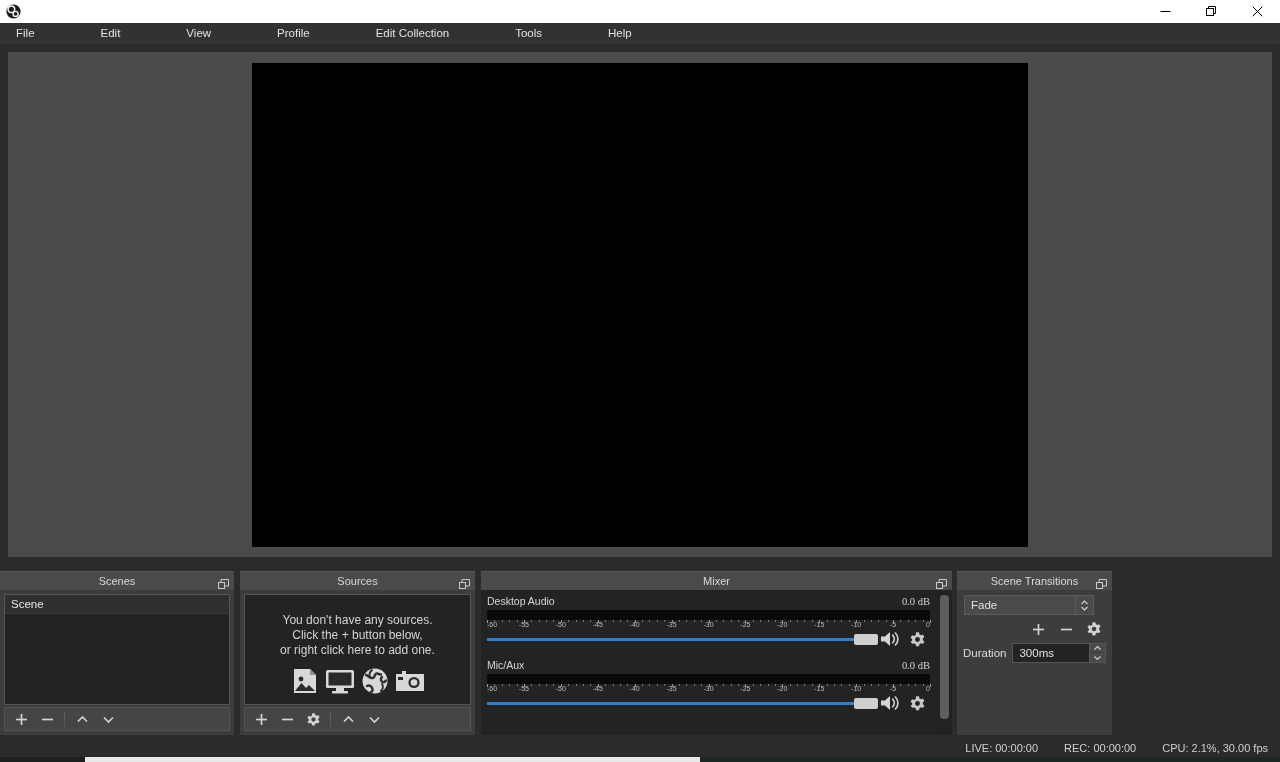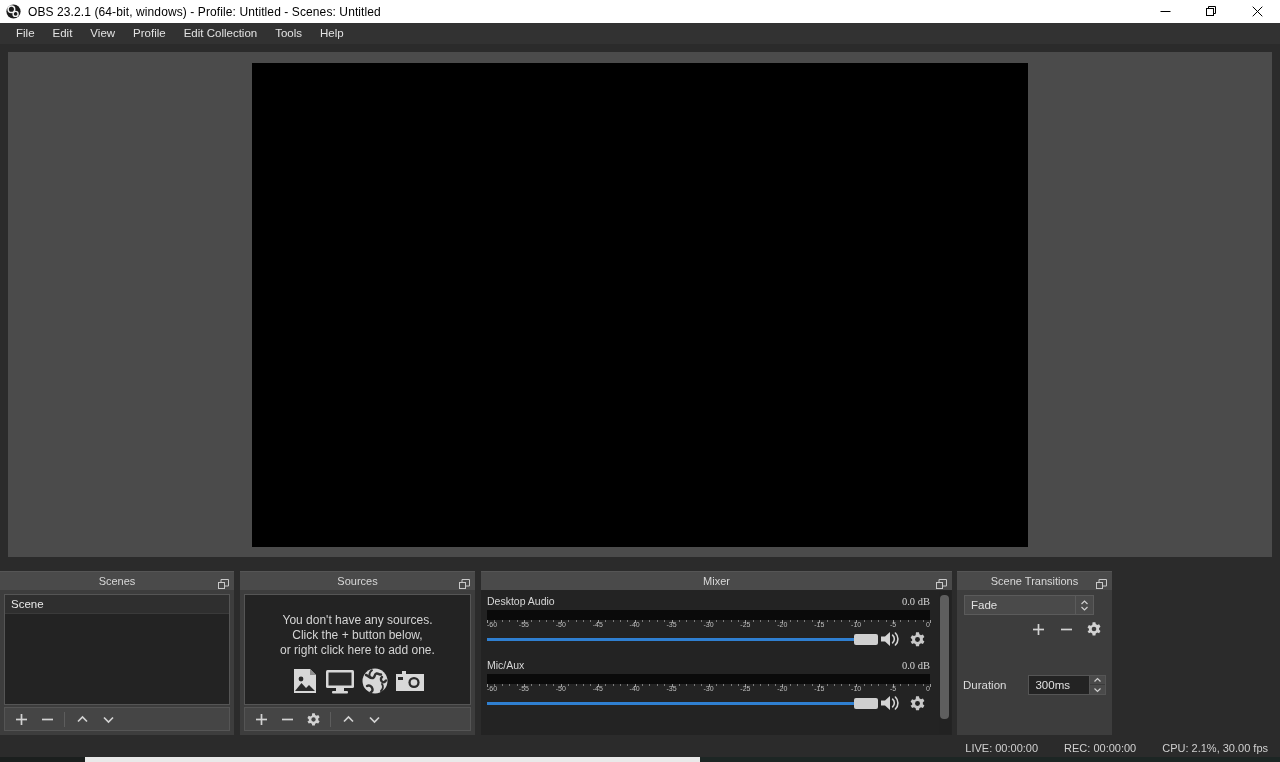--- a/index.html
+++ b/index.html
@@ -27,21 +27,21 @@
   .tb-btn {
     width:46px; height:23px; display:flex; align-items:center; justify-content:center;
     flex:0 0 auto;
   }
   .tb-btn svg { display:block; }
 
   
   .menubar {
     position:absolute; left:0; top:23px; width:1280px; height:21px;
     background:#323232;
-    display:flex; align-items:center; padding-left:7px;
+    display:flex; align-items:center; padding-left:7px;gap:48px;
   }
   .menu-item {
     font-size:11.5px; color:#e2e2e2; padding:3px 9px; white-space:nowrap;
     line-height:1;
   }
 
   
   .preview-wrap {
     position:absolute; left:8px; top:52px; width:1264px; height:505px;
     background:#4b4b4b;
@@ -155,21 +155,21 @@
   .combo-arrows {
     width:18px; height:18px; border-left:1px solid #5b5b5b;
     display:flex; align-items:center; justify-content:center; flex:0 0 auto;
   }
   .st-tools {
     position:absolute; right:6px; top:28px; height:22px;
     display:flex; align-items:center; gap:4px;
   }
   .dur-row {
     position:absolute; left:6px; top:52px; right:6px; height:22px;
-    display:flex; align-items:center; gap:22px;margin-top:32px;
+    display:flex; align-items:center; gap:6px;
   }
   .dur-label { font-size:11.5px; color:#dcdcdc; }
   .dur-field {
     position:relative; flex:1 1 auto; height:20px; background:#232323;
     border:1px solid #555; display:flex; align-items:center;
   }
   .dur-value { font-size:11.5px; color:#e0e0e0; padding-left:6px; }
   .spin {
     position:absolute; right:0; top:0; width:16px; height:18px;
     background:#4a4a4a; border-left:1px solid #555;
@@ -208,21 +208,20 @@
 <div id="app">
 
   <div class="titlebar">
     <span class="tb-icon">
       <svg width="15" height="15" viewBox="0 0 15 15">
         <circle cx="7.5" cy="7.5" r="7.1" fill="#1c1c1c"></circle>
         <circle cx="5.4" cy="5.3" r="3.3" fill="none" stroke="#f2f2f2" stroke-width="1.5"></circle>
         <circle cx="9.6" cy="9.9" r="2.5" fill="none" stroke="#f2f2f2" stroke-width="1.4"></circle>
       </svg>
     </span>
-    <span class="tb-title">OBS 23.2.1 (64-bit, windows) - Profile: Untitled - Scenes: Untitled</span>
     <span class="tb-spacer"></span>
     <span class="tb-btn">
       <svg width="11" height="11" viewBox="0 0 11 11">
           <line x1="0.5" y1="5.5" x2="10.5" y2="5.5" stroke="#000" stroke-width="1"></line>
         </svg>
     </span>
     <span class="tb-btn">
       <svg width="11" height="11" viewBox="0 0 11 11">
         <rect x="0.5" y="2.5" width="7" height="7" fill="none" stroke="#000" stroke-width="1"></rect>
         <polyline points="2.5,2.5 2.5,0.5 9.5,0.5 9.5,7.5 7.5,7.5" fill="none" stroke="#000" stroke-width="1"></polyline>

